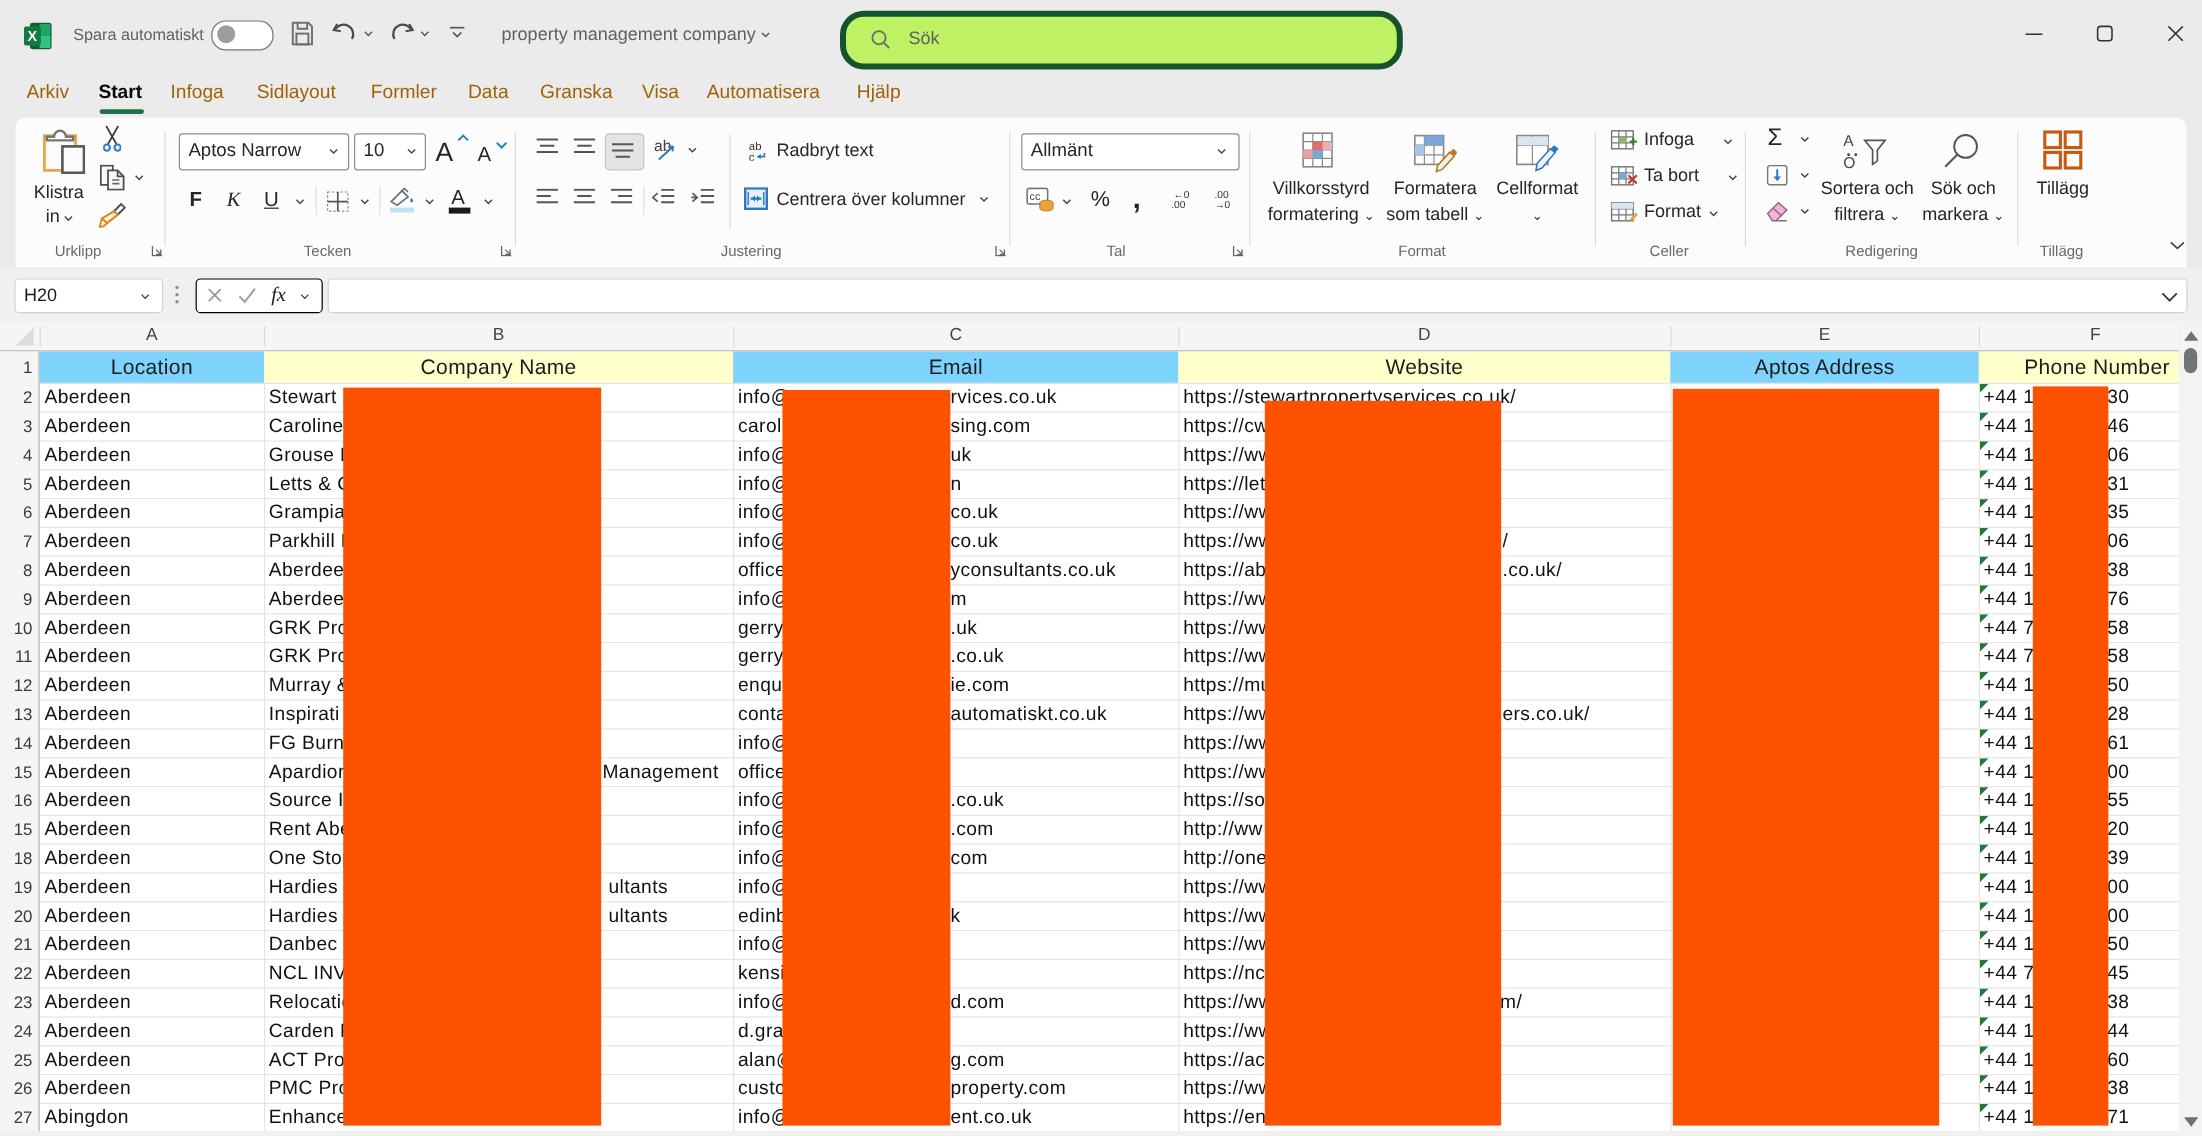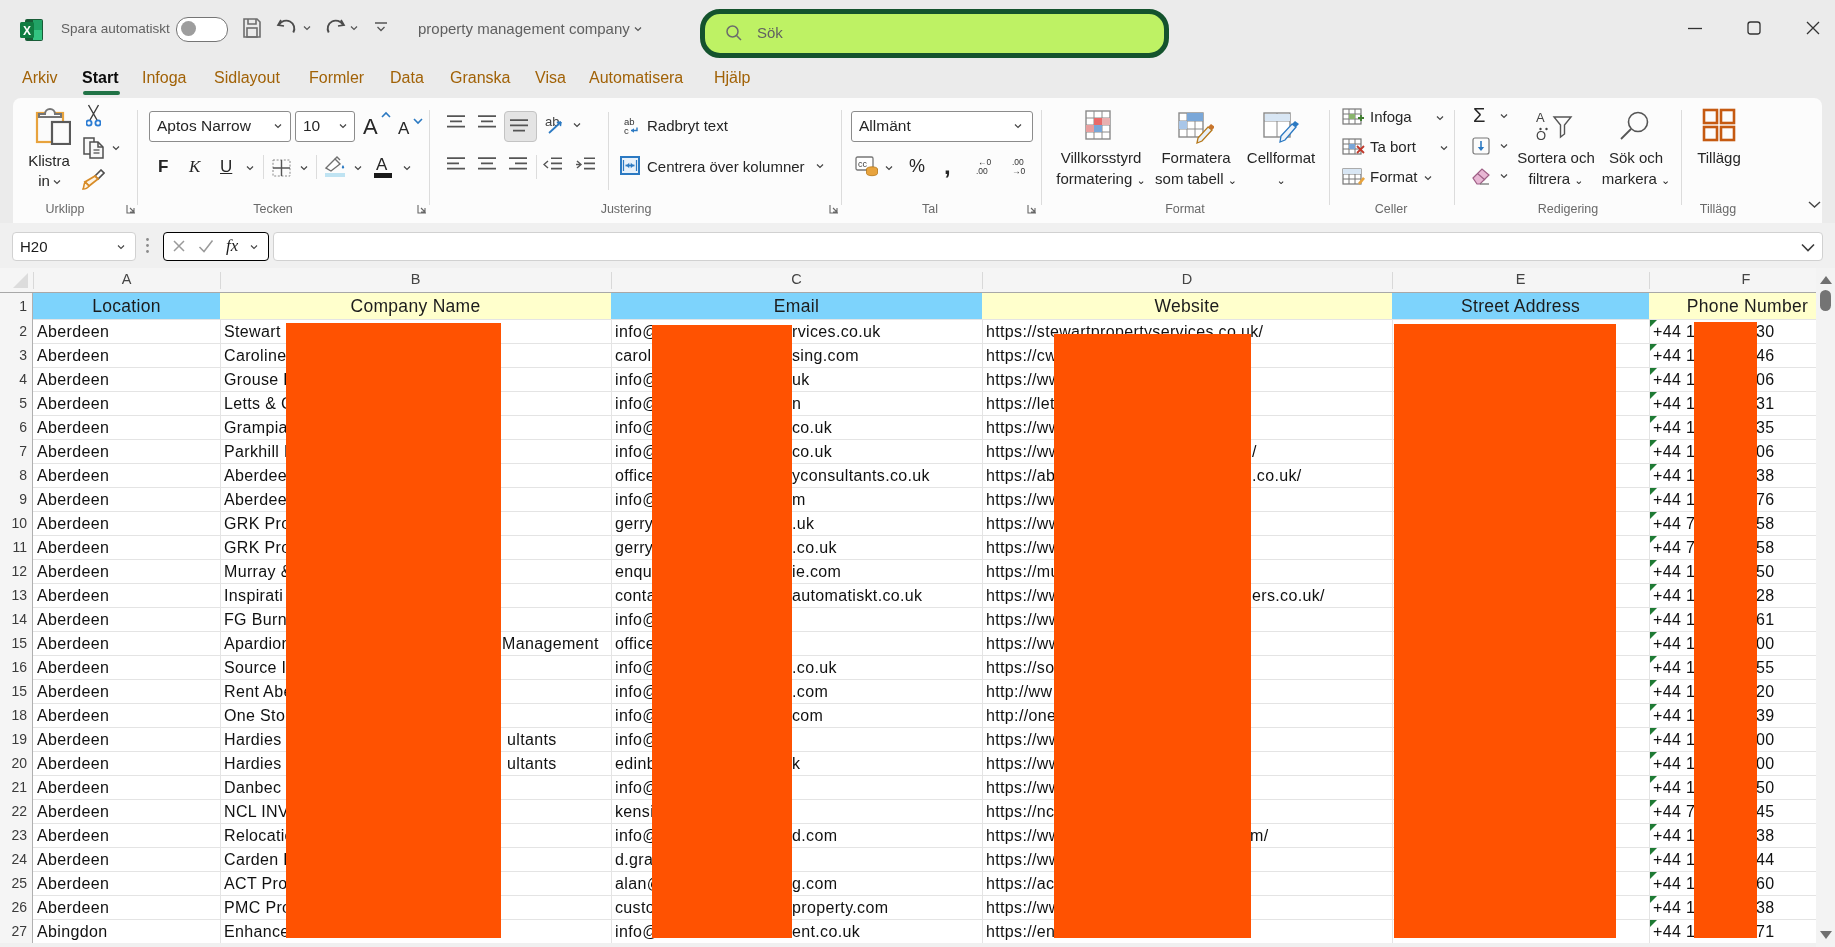--- a/index.html
+++ b/index.html
@@ -553,21 +553,21 @@
 <div class="vline" style="left:220px"></div>
 <div class="vline" style="left:611px"></div>
 <div class="vline" style="left:982px"></div>
 <div class="vline" style="left:1392px"></div>
 <div class="vline" style="left:1649px"></div>
 <div id="cellwrap" style="position:absolute;left:0;top:0">
 <div class="hcell blue" style="left:33px;top:293px;width:187px">Location</div>
 <div class="hcell yel" style="left:220px;top:293px;width:391px">Company Name</div>
 <div class="hcell blue" style="left:611px;top:293px;width:371px">Email</div>
 <div class="hcell yel" style="left:982px;top:293px;width:410px">Website</div>
-<div class="hcell blue" style="left:1392px;top:293px;width:257px">Street Address</div>
+<div class="hcell blue" style="left:1392px;top:293px;width:257px">Aptos Address</div>
 <div class="hcell yel" style="left:1649px;top:293px;width:167px"></div>
 <div class="htxt" style="left:1649px;top:293px;width:197px">Phone Number</div>
 <div class="cell" style="left:37px;top:319px;width:180px">Aberdeen</div>
 <div class="cell" style="left:224px;top:319px;width:380px">Stewart P</div>
 <div class="cell" style="left:615px;top:319px;width:100px">info@</div>
 <div class="cell" style="left:792px;top:319px;width:260px">rvices.co.uk</div>
 <div class="cell" style="left:986px;top:319px;width:300px">https://stewartpropertyservices.co.uk/</div>
 <div class="gtri" style="left:1650px;top:320px"></div>
 <div class="cell" style="left:1653px;top:319px;width:60px">+44 12</div>
 <div class="cell" style="left:1756px;top:319px;width:40px">30</div>

